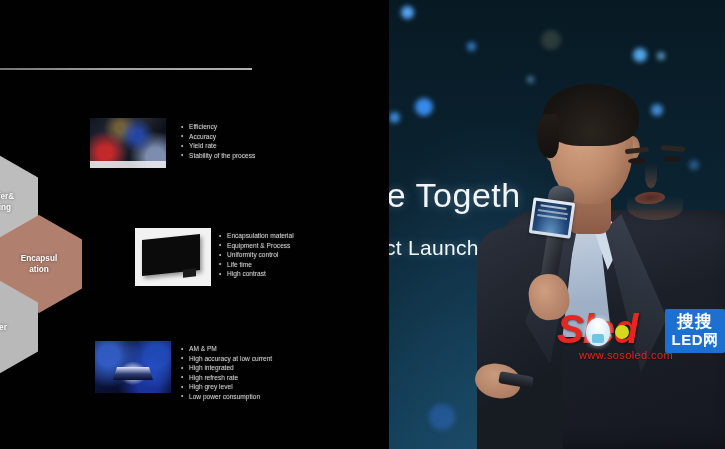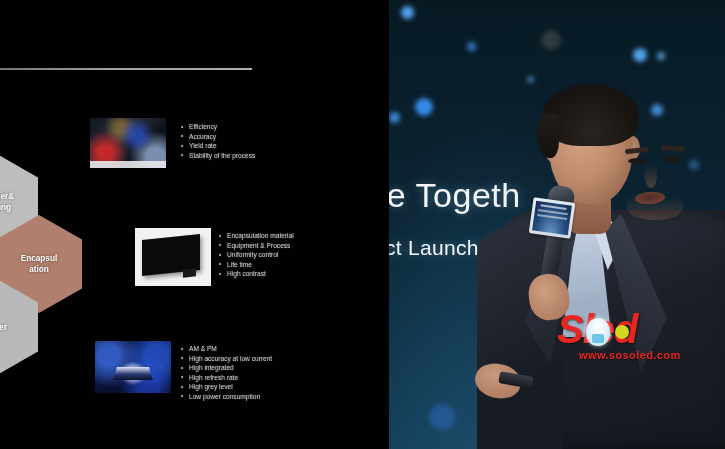--- a/index.html
+++ b/index.html
@@ -143,21 +143,21 @@
   .wm-so{position:absolute;left:0;top:2px;font-size:40px;font-weight:bold;font-style:italic;
     color:#e8261f;letter-spacing:-1px;text-shadow:1px 1px 2px rgba(0,0,0,.55);}
   .wm-dot{position:absolute;left:29px;top:13px;width:24px;height:28px;border-radius:50% 50% 46% 46%;
     background:radial-gradient(ellipse at 50% 28%,#ffffff 0%,#eaf4ff 40%,#bfe2f5 100%);
     box-shadow:0 0 5px rgba(255,255,255,.6);}
   .wm-dot:after{content:"";position:absolute;left:6px;top:16px;width:12px;height:9px;border-radius:2px;background:#6fc5e8;}
   .wm-green{position:absolute;left:58px;top:20px;width:14px;height:14px;border-radius:50%;background:#d5d81d;}
   .wm-cn{position:absolute;left:108px;top:4px;width:60px;height:44px;background:#1d6fd0;border-radius:2px;}
   .wm-cn .l1{position:absolute;left:0;top:1px;width:100%;text-align:center;color:#fff;font-size:17px;font-weight:bold;letter-spacing:1px;}
   .wm-cn .l2{position:absolute;left:0;top:22px;width:100%;text-align:center;color:#fff;font-size:15px;font-weight:bold;letter-spacing:.5px;}
-  .wm-url{position:absolute;left:22px;top:44px;color:#e8261f;font-size:11px;font-weight:bold;letter-spacing:.4px;
+  .wm-url{position:absolute;left:22px;top:44px;color:#e8261f;font-size:11px;font-weight:normal;letter-spacing:.4px;
     text-shadow:0 1px 1px rgba(0,0,0,.5);}
 </style>
 </head>
 <body>
 
 <div id="stage">
 
   <div id="slide">
     <div id="slide-inner">
 
@@ -272,17 +272,21 @@
       </div>
       <div class="hand"></div>
       <div class="hand2"></div>
       <div class="clicker"></div>
     </div>
 
     <div id="watermark">
       <div class="wm-so">S<span style="letter-spacing:14px"></span><span>led</span></div>
       <div class="wm-dot"></div>
       <div class="wm-green"></div>
+      <div class="wm-cn">
+        <div class="l1">搜搜</div>
+        <div class="l2">LED网</div>
+      </div>
       <div class="wm-url">www.sosoled.com</div>
     </div>
 
   </div>
 </div>
 
 </body></html>

